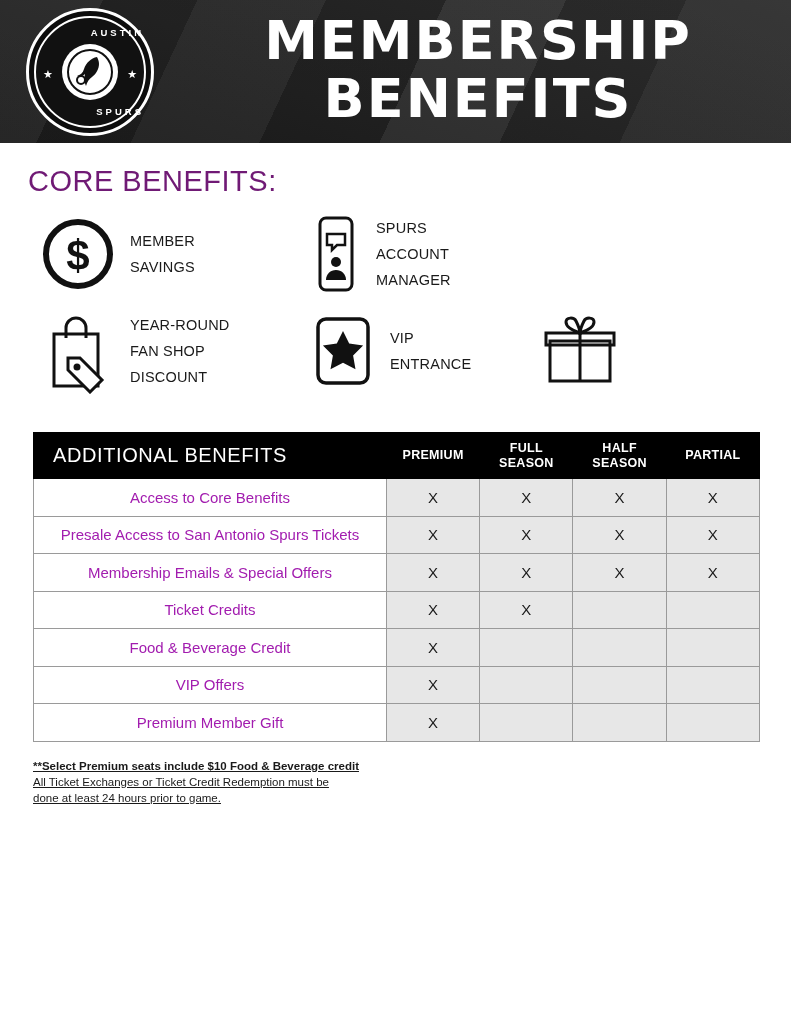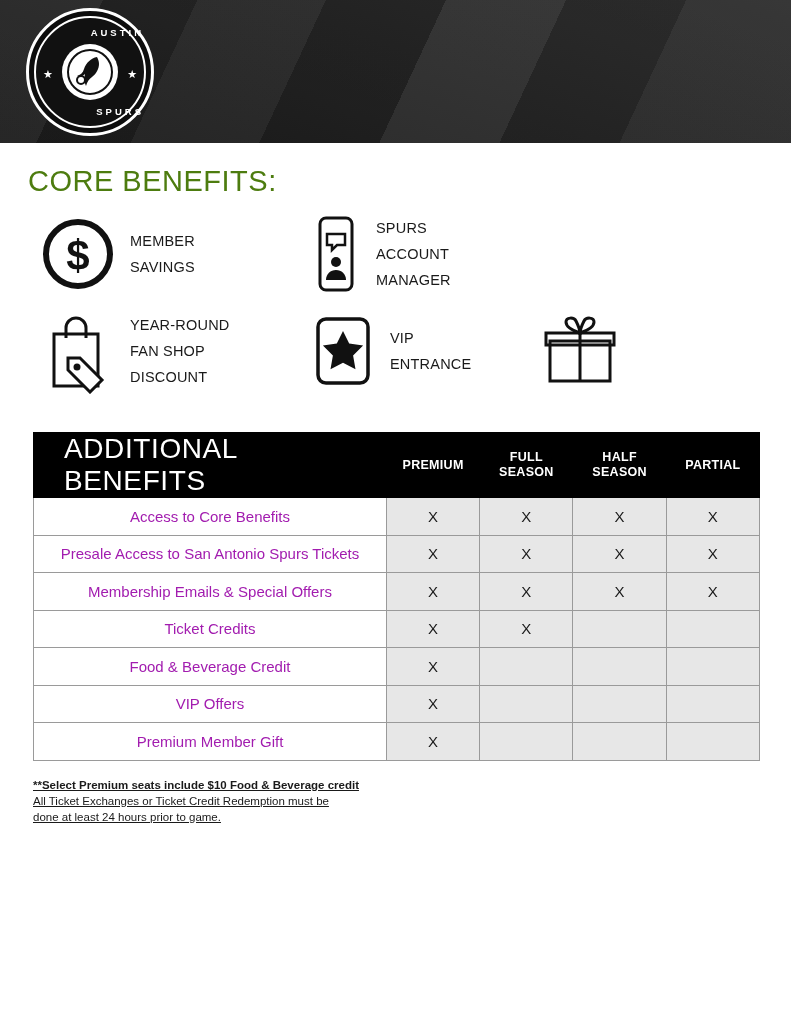--- a/index.html
+++ b/index.html
@@ -73,21 +73,21 @@
     letter-spacing: 2px;
     font-family: "DejaVu Sans", sans-serif;
   }
 
   
   .core-heading {
     margin: 22px 0 0 28px;
     font-size: 29px;
     letter-spacing: 0.5px;
     font-weight: 400;
-    color: #4d7c0f;
+    color: #701a75;
   }
 
   .core-grid {
     margin: 16px 0 0 40px;
     width: 715px;
   }
   .core-row { display: flex; }
   .core-row.row2 { margin-top: 14px; }
   .core-item { display: flex; align-items: center; }
   .core-item .icon { flex: none; display: flex; align-items: center; justify-content: center; }
@@ -108,22 +108,22 @@
   .table-wrap { margin: 38px 0 0 33px; width: 727px; }
   table { border-collapse: collapse; width: 727px; }
   th, td { border: 1px solid #9a9a9a; }
   thead th {
     background: #000;
     color: #fff;
     height: 46px;
   }
   th.benefit-head {
     text-align: left;
-    padding-left: 30px;
-    font-size: 28px;
+    padding-left: 19px;
+    font-size: 20px;
     font-weight: 500;
     letter-spacing: .6px;
     width: 352px;
     border-color: #000;
   }
   th.plan-head {
     font-size: 12.5px;
     font-weight: bold;
     letter-spacing: .3px;
     line-height: 15px;
@@ -170,20 +170,24 @@
           <svg width="46" height="46" viewBox="0 0 46 46" aria-hidden="true">
             <circle cx="23" cy="23" r="22" fill="#fff" stroke="#111" stroke-width="2"></circle>
             <path d="M30 8c-6 1-11 6-13 12-1 4-4 6-7 7 3 1 6 0 8-2-1 4-1 8 1 12 1-4 3-7 6-9 4-3 7-8 7-13 0-3-1-5-2-7z" fill="#111"></path>
             <circle cx="14" cy="31" r="4" fill="none" stroke="#111" stroke-width="2"></circle>
           </svg>
         </div>
         <div class="logo-bottom-text">SPURS</div>
       </div>
     </div>
 
+    <div class="title-block">
+      <div class="title-line">MEMBERSHIP</div>
+      <div class="title-line">BENEFITS</div>
+    </div>
   </div>
 
   <div class="core-heading">CORE BENEFITS:</div>
 
   <div class="core-grid">
 
     <div class="core-row">
 
       <div class="core-item w1">
         <span class="icon">

